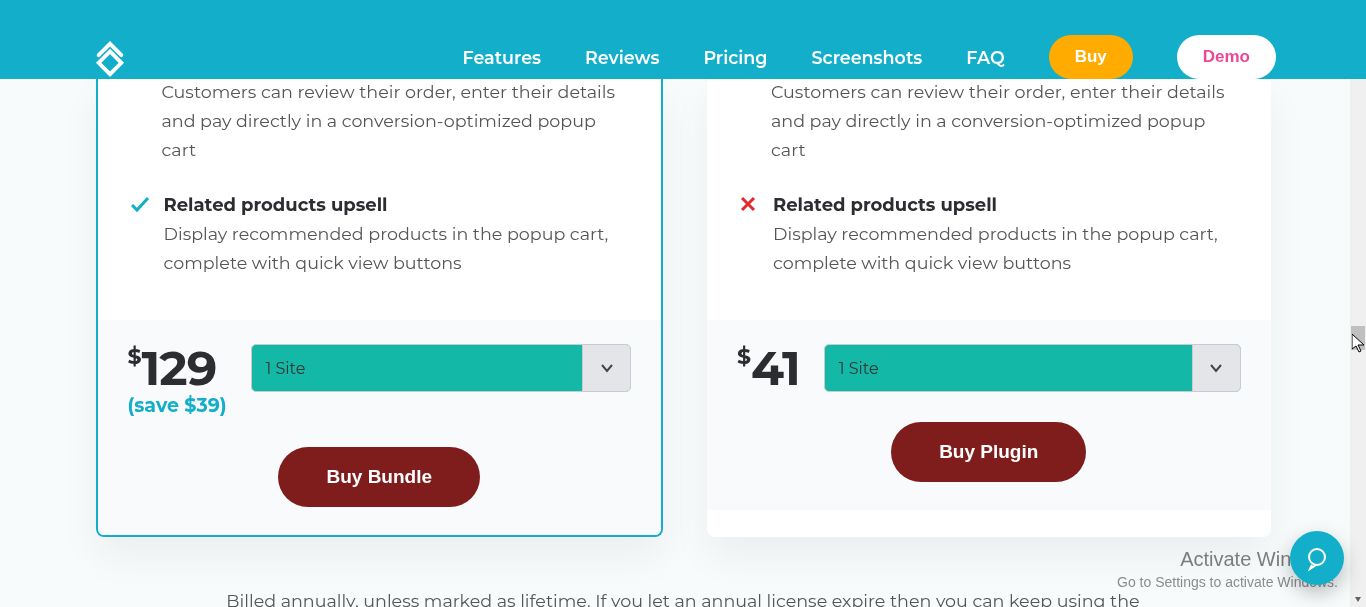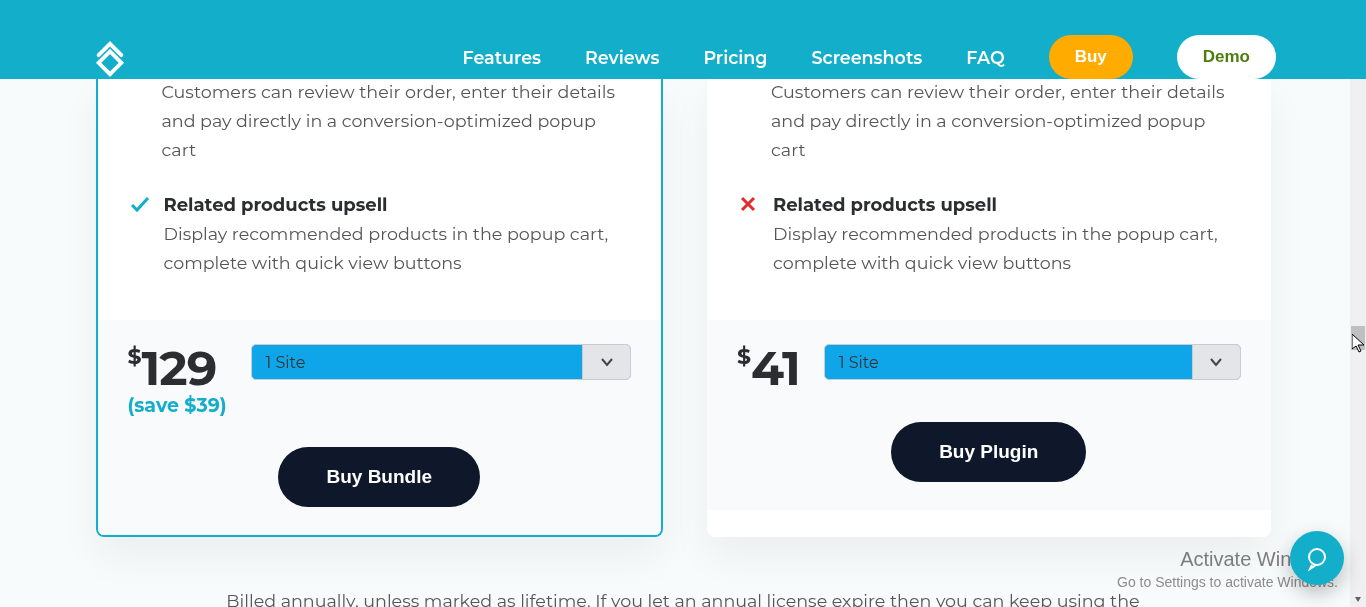--- a/index.html
+++ b/index.html
@@ -6,47 +6,47 @@
 body{font-family:'Segoe UI',Montserrat,Arial,sans-serif;background:#f7fbfc;overflow-x:hidden}
 
 
 .hdr{background:#13aec9;height:79px;display:flex;align-items:flex-end;padding:0 90px;position:relative;z-index:5}
 .logo{width:40px;height:40px;display:flex;align-items:center;justify-content:center}
 .logo svg{width:38px;height:38px}
 .nav{margin-left:auto;display:flex;align-items:center;gap:44px}
 .nav-link{color:#fff;font-weight:600;font-size:17.5px;text-decoration:none;cursor:pointer}
 .btn-pill{height:44px;padding:0 26px;border-radius:22px;font-weight:700;font-size:17px;display:flex;align-items:center;cursor:pointer;border:none}
 .btn-buy{background:#ffab00;color:#fff}
-.btn-demo{background:#fff;color:#4d7c0f}
+.btn-demo{background:#fff;color:#ec4899}
 
 
 .wrap{max-width:1175px;margin:0 auto;padding:0;display:flex;gap:44px;margin-top:-1px}
 .card{background:#fff;flex:1;border-radius:0 0 8px 8px;box-shadow:0 20px 40px rgba(0,0,0,.05);overflow:hidden;display:flex;flex-direction:column}
 .card.left{border:2px solid #13aec9;border-top:none}
 .card.right{border-top:none}
 
 .features{padding:0 32px 32px 32px}
 .feat{display:flex;gap:14px;margin-bottom:10px}
 .ficon{flex:0 0 18px;margin-top:4px}
 .ftxt{color:#555;font-size:17.5px;line-height:1.65}
 .ftxt b{color:#2b2d31;font-weight:700;font-size:18px}
 
 .price-row{background:#f8fafb;padding:24px 30px 18px;display:flex;align-items:flex-start;gap:24px}
 .price{display:flex;flex-direction:column;color:#2b2d31}
 .price .amt{display:flex;align-items:flex-start;line-height:1}
 .price .cur{font-size:22px;font-weight:700;margin-top:2px}
 .price .num{font-size:48px;font-weight:700;letter-spacing:-1px}
 .save{color:#13aec9;font-weight:700;font-size:19px;margin-top:2px;align-self:center}
 
-.select{flex:1;display:flex;border:1px solid #c8ccd0;border-radius:5px;overflow:hidden;height:36px;background:#0ea5e9;cursor:pointer}
+.select{flex:1;display:flex;border:1px solid #c8ccd0;border-radius:5px;overflow:hidden;height:48px;background:#14b8a6;cursor:pointer}
 .select .sv{flex:1;display:flex;align-items:center;padding:0 14px;color:#333;font-size:16px}
 .select .ar{width:48px;background:#e3e5e8;display:flex;align-items:center;justify-content:center;border-left:1px solid #c8ccd0}
 
 .cta{background:#f8fafb;padding:12px 30px 28px;display:flex;justify-content:center}
-.buy-btn{background:#0f172a;color:#fff;border:none;border-radius:30px;height:60px;padding:0 48px;font-size:19px;font-weight:700;cursor:pointer}
+.buy-btn{background:#7f1d1d;color:#fff;border:none;border-radius:30px;height:60px;padding:0 48px;font-size:19px;font-weight:700;cursor:pointer}
 
 .footnote{max-width:1060px;margin:50px auto 0;text-align:center;color:#555;font-size:17.5px;line-height:1.6;padding:0 40px}
 
 
 .fab{position:fixed;right:22px;bottom:22px;width:54px;height:54px;border-radius:50%;background:#13aec9;display:flex;align-items:center;justify-content:center;box-shadow:0 8px 20px rgba(0,0,0,.25);cursor:pointer}
 
 
 .wm{position:fixed;right:28px;bottom:15px;color:#8c8c8c;font-size:14px;line-height:1.35;text-align:right;pointer-events:none;font-family:'Segoe UI',sans-serif}
 .wm .t{font-size:20px;color:#7d7d7d}
 

